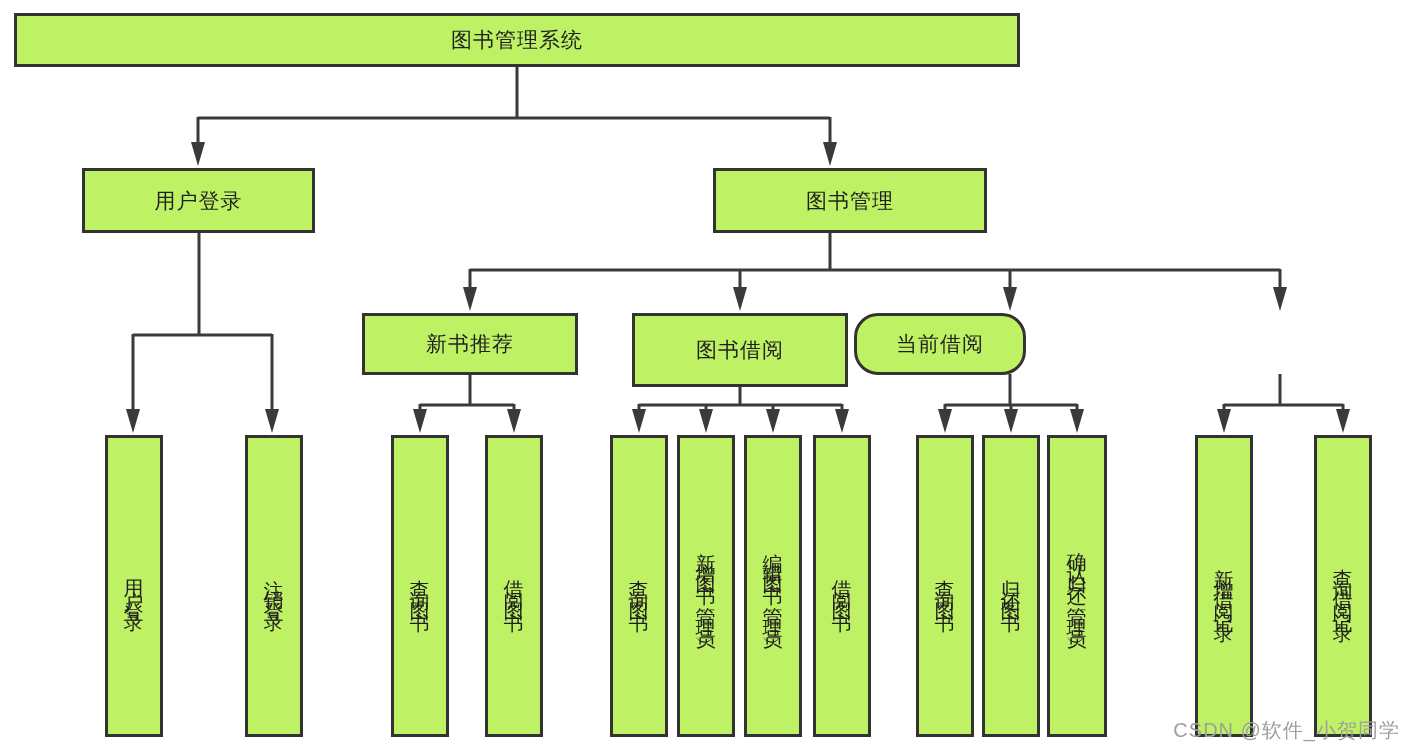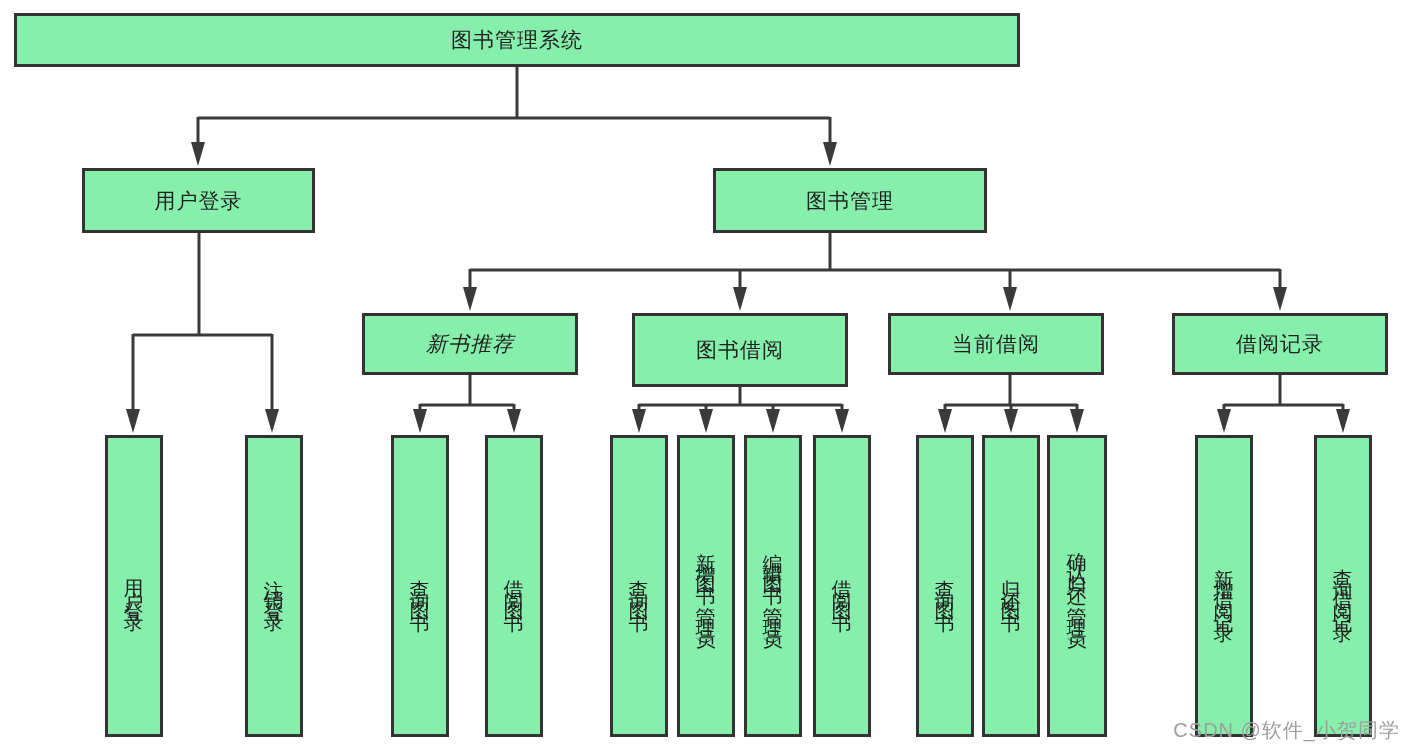--- a/index.html
+++ b/index.html
@@ -14,21 +14,21 @@
   svg.connectors {
     position: absolute;
     left: 0; top: 0;
     width: 1405px; height: 747px;
     z-index: 1;
   }
   .node {
     position: absolute;
     box-sizing: border-box;
     border: 3px solid #333333;
-    background: #86efac;
+    background: #bef264;
     display: flex;
     align-items: center;
     justify-content: center;
     color: #1f1f1f;
     z-index: 2;
   }
   .hnode { font-size: 21px; letter-spacing: 1px; }
   .vnode .vtext {
     writing-mode: vertical-rl;
     text-orientation: mixed;
@@ -89,31 +89,28 @@
     <span>图书管理系统</span>
   </div>
 
   <div class="node hnode" style="left:82px; top:168px; width:233px; height:65px;">
     <span>用户登录</span>
   </div>
   <div class="node hnode" style="left:713px; top:168px; width:274px; height:65px;">
     <span>图书管理</span>
   </div>
 
-  <div class="node hnode" style="left:362px; top:313px; width:216px; height:62px;font-style:italic;">
+  <div class="node hnode" style="left:362px; top:313px; width:216px; height:62px;">
     <span>新书推荐</span>
   </div>
   <div class="node hnode" style="left:632px; top:313px; width:216px; height:74px;">
     <span>图书借阅</span>
   </div>
-  <div class="node hnode" style="left:888px; top:313px; width:216px; height:62px;">
+  <div class="node hnode" style="left:854px; top:313px; width:172px; height:62px;border-radius:24px;">
     <span>当前借阅</span>
-  </div>
-  <div class="node hnode" style="left:1172px; top:313px; width:216px; height:62px;">
-    <span>借阅记录</span>
   </div>
 
   <div class="node vnode" style="left:105px; top:435px; width:58px; height:302px;">
     <span class="vtext">用户登录</span>
   </div>
   <div class="node vnode" style="left:245px; top:435px; width:58px; height:302px;">
     <span class="vtext">注销登录</span>
   </div>
 
   <div class="node vnode" style="left:391px; top:435px; width:58px; height:302px;">

